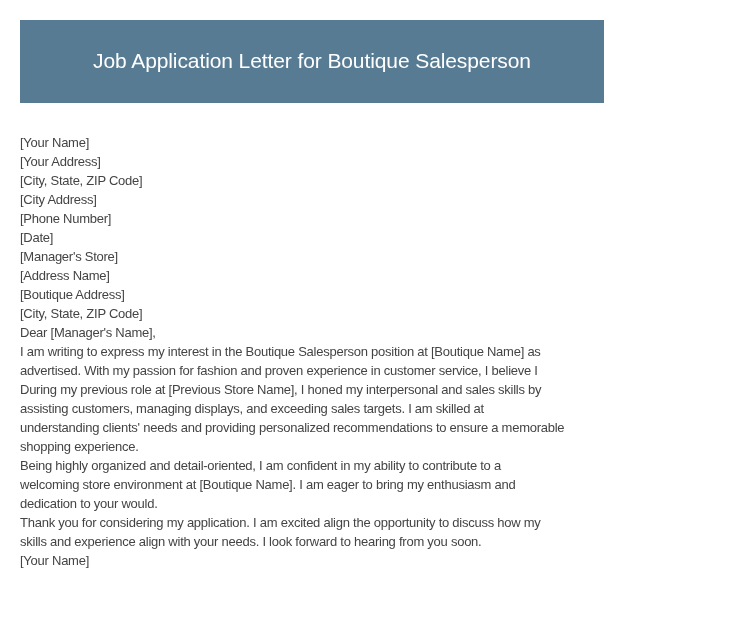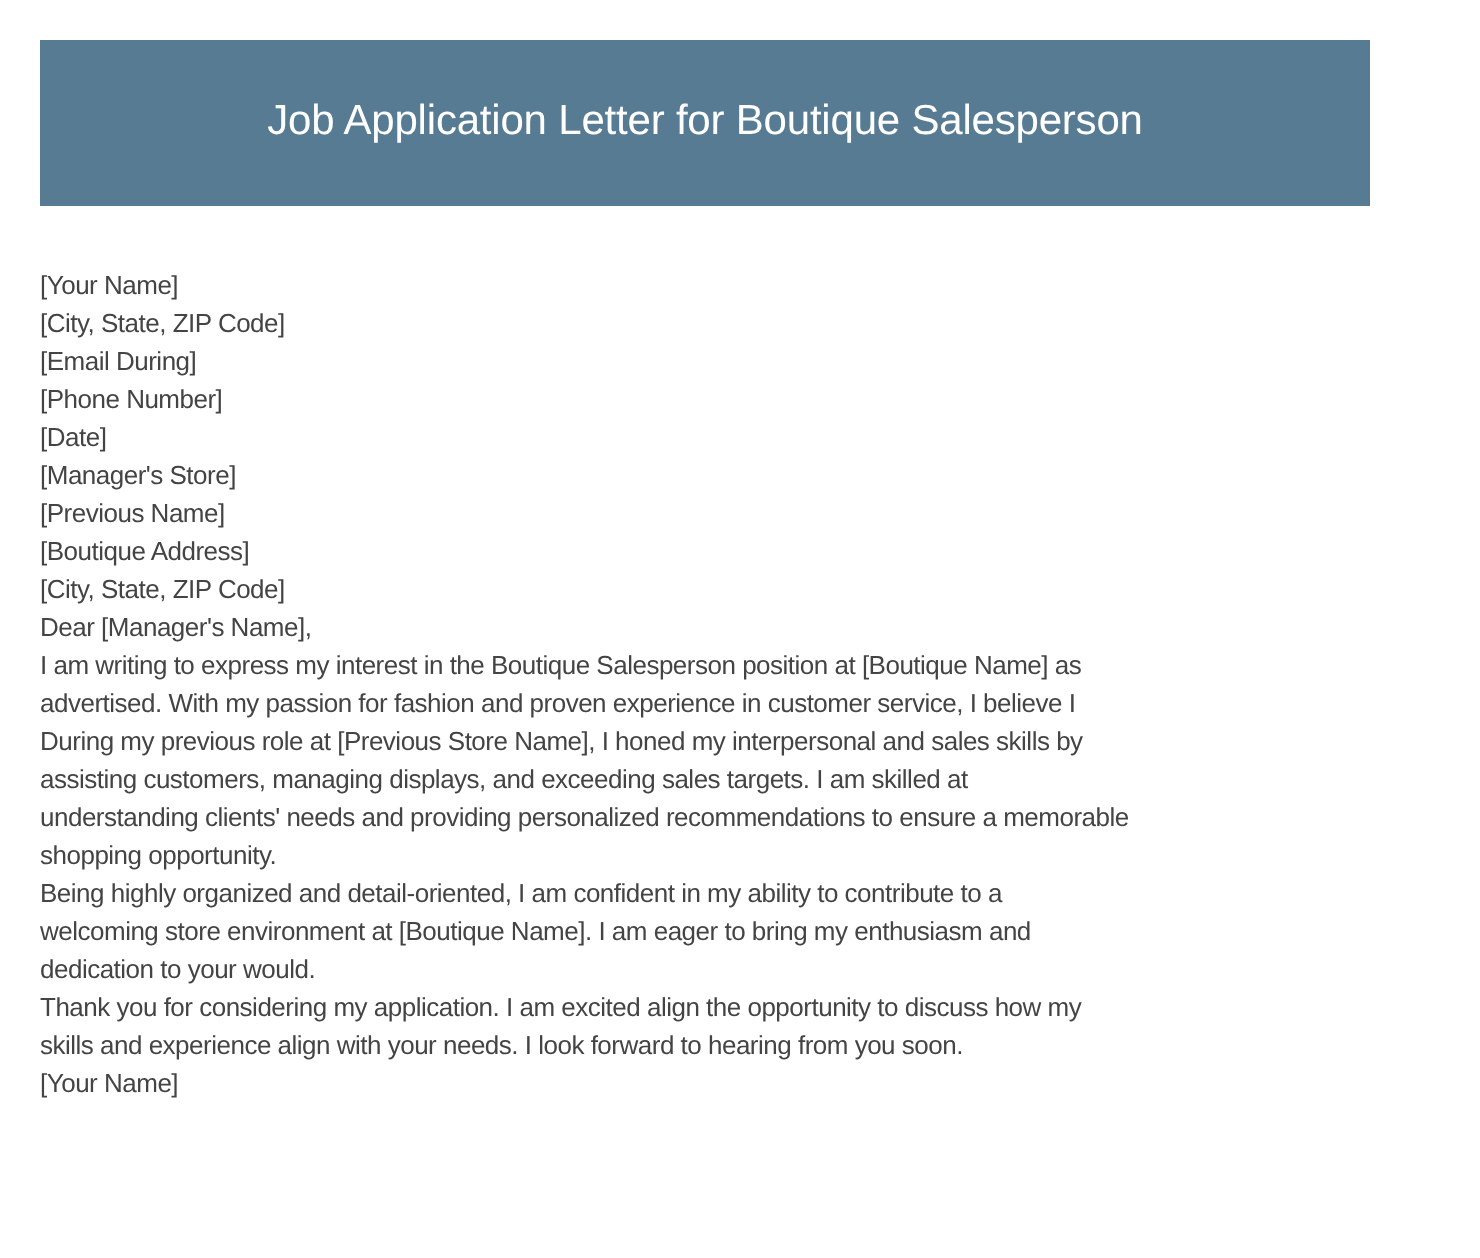--- a/index.html
+++ b/index.html
@@ -11,21 +11,21 @@
       width: 740px;
       height: 629px;
       position: relative;
       overflow: hidden;
       font-family: "Liberation Sans", sans-serif;
     }
     .header {
       position: absolute;
       left: 20px;
       top: 20px;
-      width: 665px;
+      width: 584px;
       height: 83px;
       background: #587b94;
       display: flex;
       align-items: center;
       justify-content: center;
     }
     .header-title {
       color: #ffffff;
       font-family: "Liberation Sans", sans-serif;
       font-size: 21px;
@@ -54,42 +54,43 @@
 </head>
 <body>
 
 <div class="header">
   <span class="header-title">Job Application Letter for Boutique Salesperson</span>
 </div>
 
 <div class="letter">
   <div>
     <span class="line">[Your Name]</span>
+    <span class="line">[Your Address]</span>
     <span class="line">[City, State, ZIP Code]</span>
-    <span class="line">[Email During]</span>
+    <span class="line">[City Address]</span>
     <span class="line">[Phone Number]</span>
     <span class="line">[Date]</span>
   </div>
   <div>
     <span class="line">[Manager's Store]</span>
-    <span class="line">[Previous Name]</span>
+    <span class="line">[Address Name]</span>
     <span class="line">[Boutique Address]</span>
     <span class="line">[City, State, ZIP Code]</span>
   </div>
   <span class="line">Dear [Manager's Name],</span>
 
   <div class="para">
     <span class="line">I am writing to express my interest in the Boutique Salesperson position at [Boutique Name] as</span>
     <span class="line">advertised. With my passion for fashion and proven experience in customer service, I believe I</span>
   </div>
   <div class="para">
     <span class="line">During my previous role at [Previous Store Name], I honed my interpersonal and sales skills by</span>
     <span class="line">assisting customers, managing displays, and exceeding sales targets. I am skilled at</span>
     <span class="line">understanding clients' needs and providing personalized recommendations to ensure a memorable</span>
-    <span class="line">shopping opportunity.</span>
+    <span class="line">shopping experience.</span>
   </div>
   <div class="para">
     <span class="line">Being highly organized and detail-oriented, I am confident in my ability to contribute to a</span>
     <span class="line">welcoming store environment at [Boutique Name]. I am eager to bring my enthusiasm and</span>
     <span class="line">dedication to your would.</span>
   </div>
   <div class="para">
     <span class="line">Thank you for considering my application. I am excited align the opportunity to discuss how my</span>
     <span class="line">skills and experience align with your needs. I look forward to hearing from you soon.</span>
   </div>

